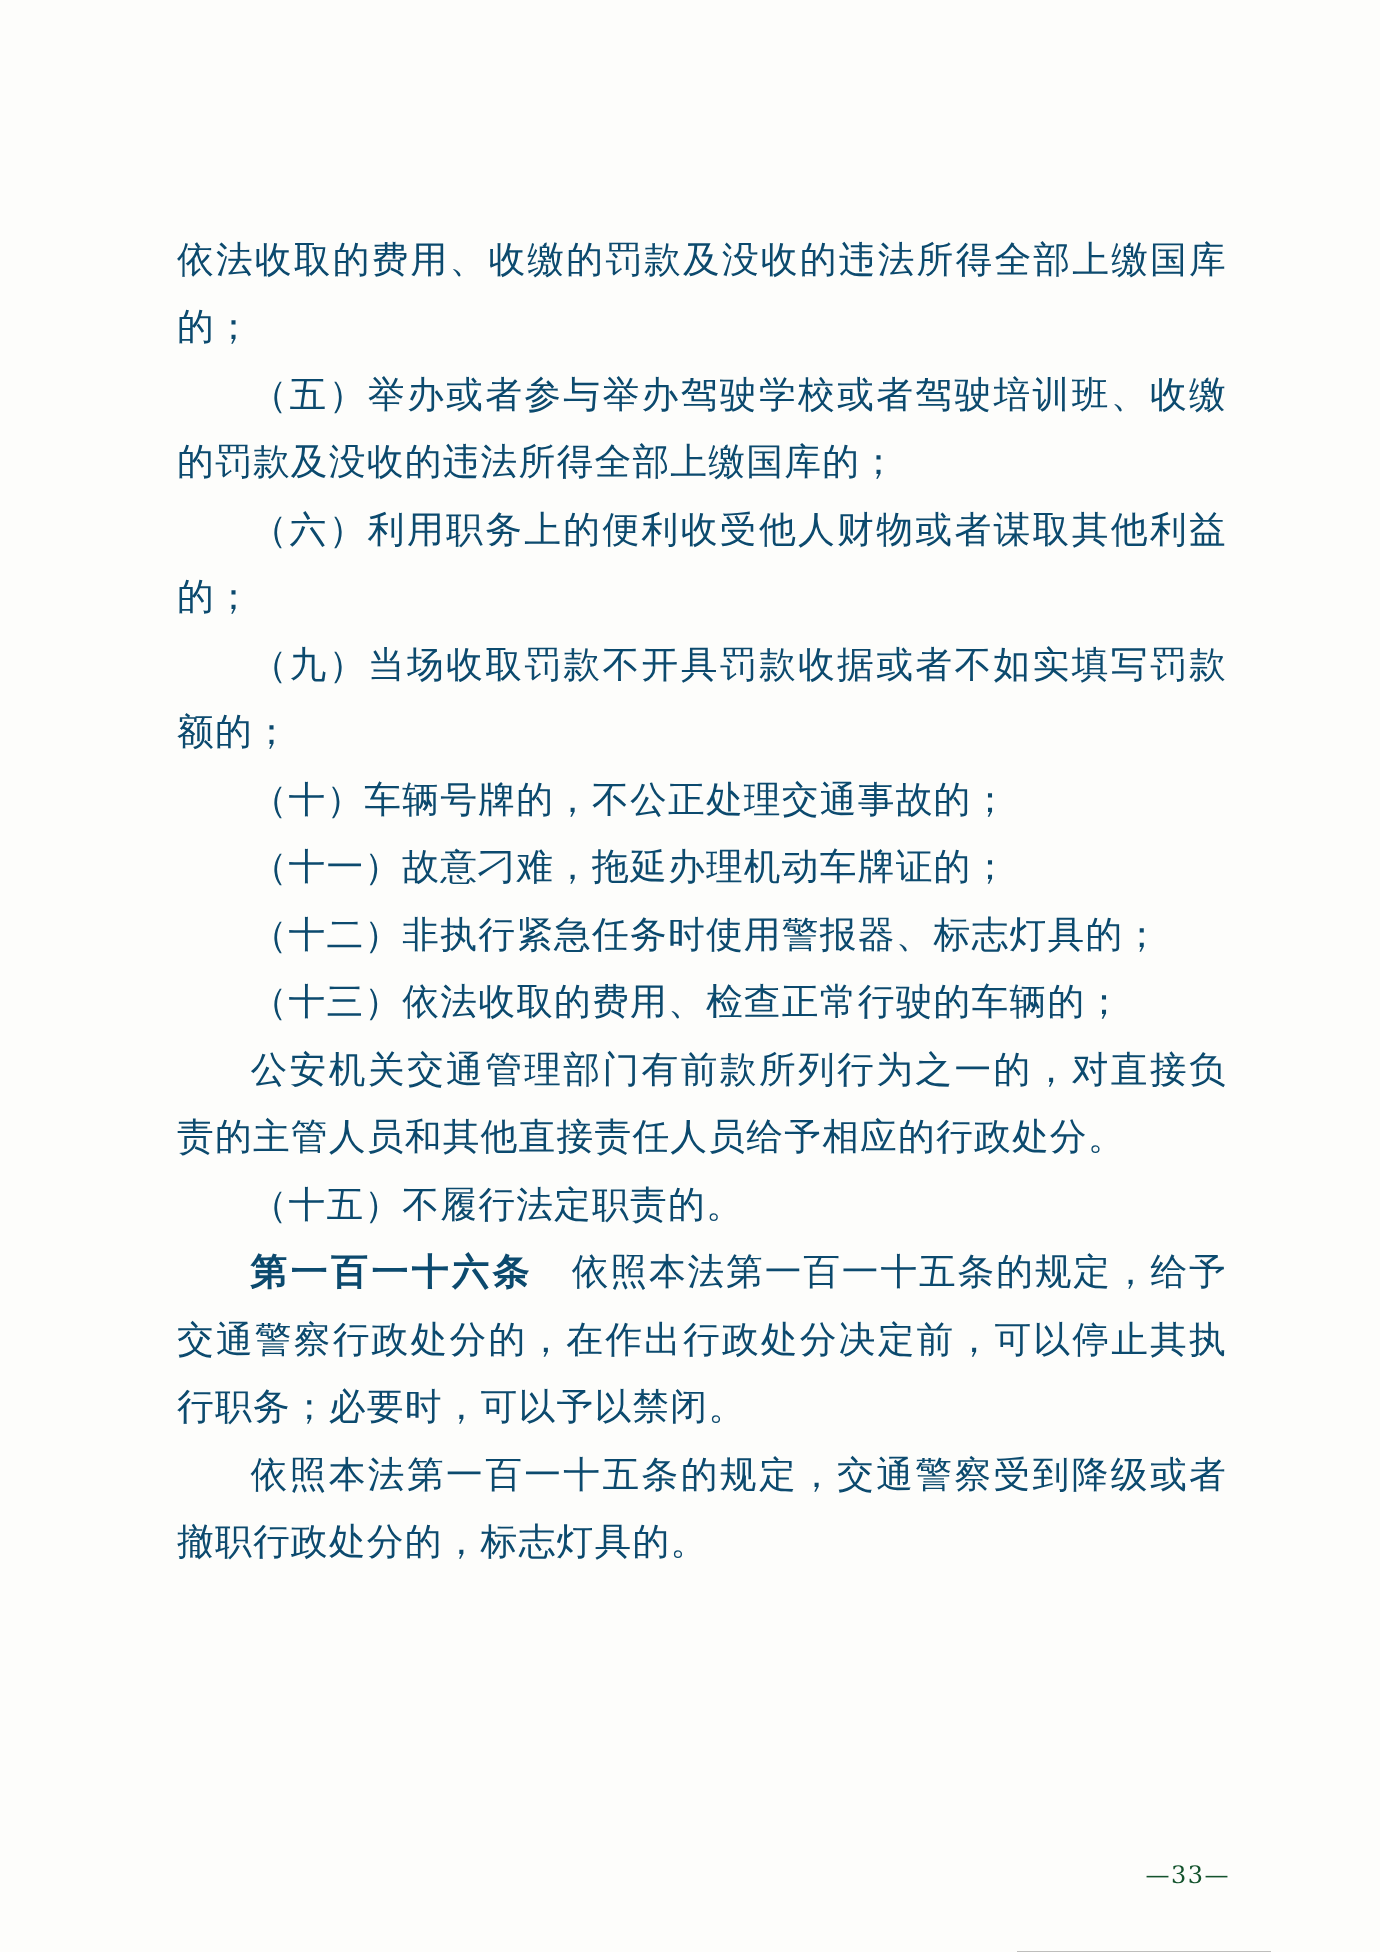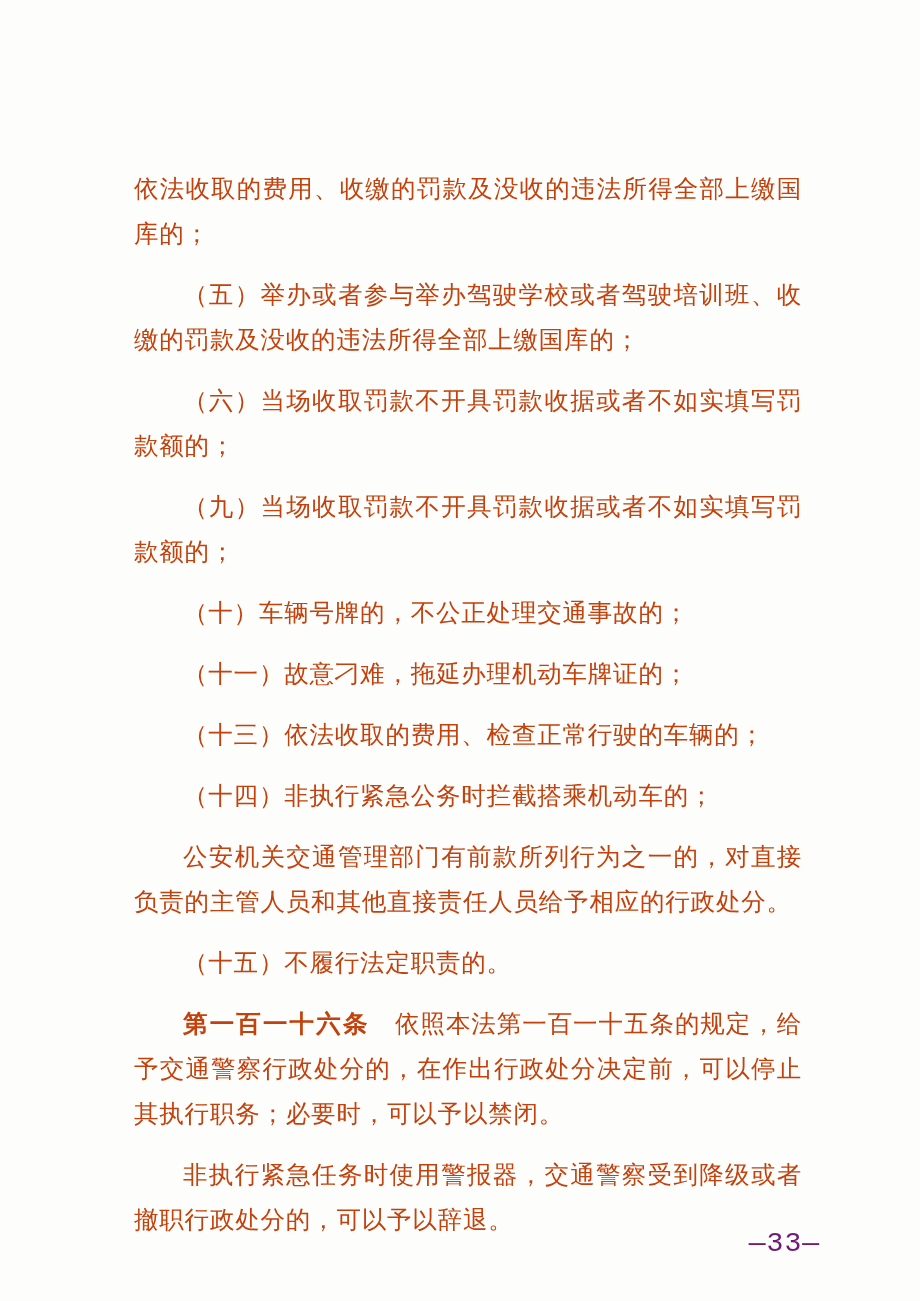--- a/index.html
+++ b/index.html
@@ -21,61 +21,60 @@
   }
   .page-inner {
     position: absolute;
     left: 118px;
     top: 150px;
     width: 700px;
   }
   .para {
     font-size: 24.5px;
     line-height: 45px;
-    color: #c2410c;
+    color: #0c4a6e;
     letter-spacing: 0.8px;
     text-align: justify;
     text-justify: inter-ideograph;
-    margin: 16px;
+    margin: 0;
     word-break: break-all;
   }
   .indent {
     text-indent: 49px;
   }
   .article-title {
     font-weight: bold;
     letter-spacing: 2px;
   }
   .page-number {
     position: absolute;
     right: 100px;
     bottom: 42px;
-    font-size: 28px;
-    color: #701a75;
+    font-size: 16px;
+    color: #14532d;
     letter-spacing: 1px;
-    font-family: Liberation Mono, monospace;
   }
 </style>
 </head>
 <body>
 
 <div class="page">
   <div class="page-inner">
 
     <p class="para">依法收取的费用、收缴的罚款及没收的违法所得全部上缴国库的；</p>
     <p class="para indent">（五）举办或者参与举办驾驶学校或者驾驶培训班、收缴的罚款及没收的违法所得全部上缴国库的；</p>
-    <p class="para indent">（六）当场收取罚款不开具罚款收据或者不如实填写罚款额的；</p>
+    <p class="para indent">（六）利用职务上的便利收受他人财物或者谋取其他利益的；</p>
     <p class="para indent">（九）当场收取罚款不开具罚款收据或者不如实填写罚款额的；</p>
     <p class="para indent">（十）车辆号牌的，不公正处理交通事故的；</p>
     <p class="para indent">（十一）故意刁难，拖延办理机动车牌证的；</p>
+    <p class="para indent">（十二）非执行紧急任务时使用警报器、标志灯具的；</p>
     <p class="para indent">（十三）依法收取的费用、检查正常行驶的车辆的；</p>
-    <p class="para indent">（十四）非执行紧急公务时拦截搭乘机动车的；</p>
     <p class="para indent">公安机关交通管理部门有前款所列行为之一的，对直接负责的主管人员和其他直接责任人员给予相应的行政处分。</p>
     <p class="para indent">（十五）不履行法定职责的。</p>
 
     <p class="para indent"><span class="article-title">第一百一十六条</span>　<span>依照本法第一百一十五条的规定，给予交通警察行政处分的，在作出行政处分决定前，可以停止其执行职务；必要时，可以予以禁闭。</span></p>
 
-    <p class="para indent">非执行紧急任务时使用警报器，交通警察受到降级或者撤职行政处分的，可以予以辞退。</p>
+    <p class="para indent">依照本法第一百一十五条的规定，交通警察受到降级或者撤职行政处分的，标志灯具的。</p>
 
   </div>
 
   <div class="page-number">—33—</div>
 </div>
 
 </body></html>

